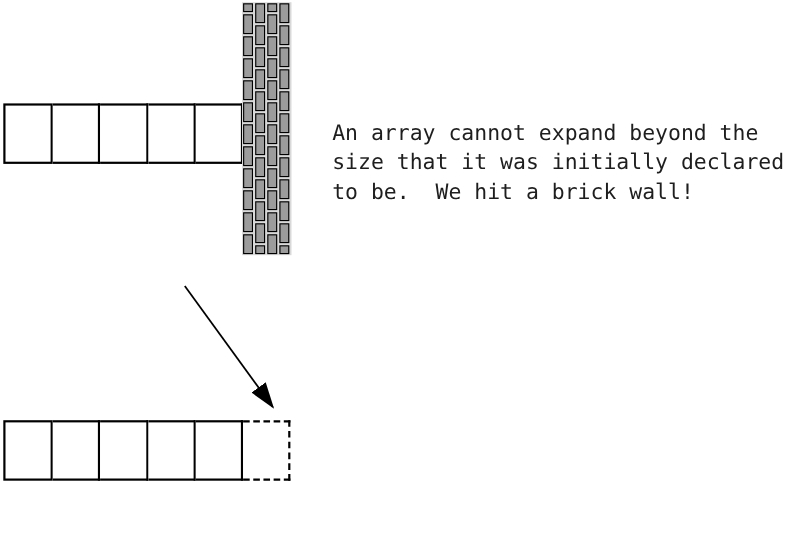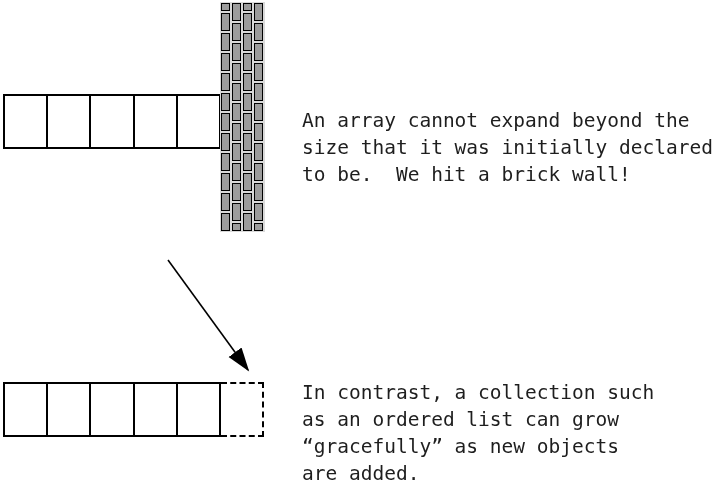--- a/index.html
+++ b/index.html
@@ -166,18 +166,14 @@
   <div class="array-row" style="left:3px; top:382px; width:218px;">
       <div class="cell" style="background: rgb(255, 255, 255); border-color: rgb(0, 0, 0);"></div>
       <div class="cell" style="background: rgb(255, 255, 255); border-color: rgb(0, 0, 0);"></div>
       <div class="cell" style="background: rgb(255, 255, 255); border-color: rgb(0, 0, 0);"></div>
       <div class="cell" style="background: rgb(255, 255, 255); border-color: rgb(0, 0, 0);"></div>
       <div class="cell" style="background: rgb(255, 255, 255); border-color: rgb(0, 0, 0);"></div>
     </div>
 
   <div class="dashed-cell"></div>
 
-  <div class="caption" id="caption-bottom">In contrast, a collection such
-as an ordered list can grow
-“gracefully” as new objects
-are added.</div>
 
 </div>
 
 </body></html>

